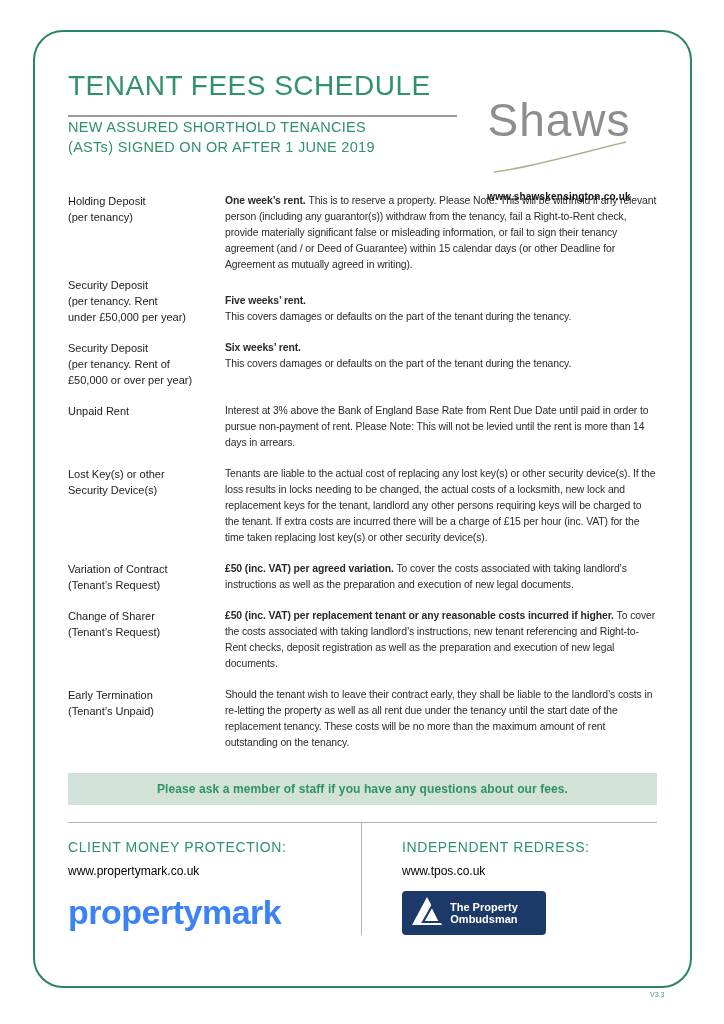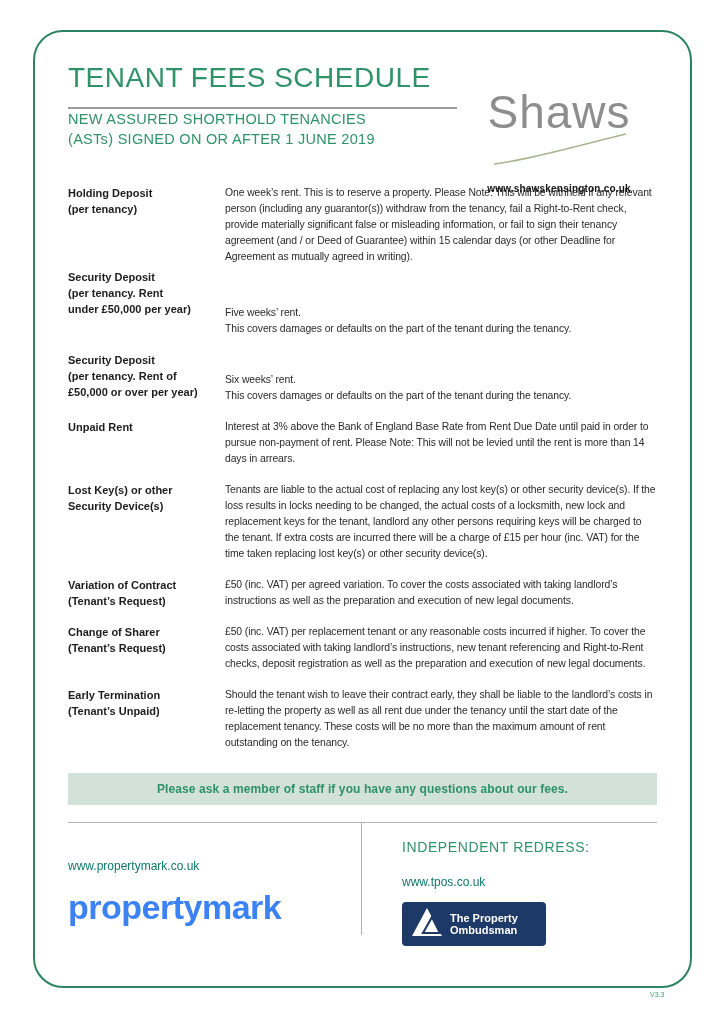--- a/index.html
+++ b/index.html
@@ -6,21 +6,21 @@
   body{
     width:724px;height:1024px;background:#ffffff;position:relative;
     font-family:"Liberation Sans", sans-serif;
     -webkit-font-smoothing:antialiased;
   }
   .sheet-border{
     position:absolute;left:33px;top:30px;width:655px;height:954px;
     border:2px solid #2c8560;border-radius:30px;background:#fff;
   }
   .content{
-    position:absolute;left:35px;top:24px;width:655px;height:954px;
+    position:absolute;left:35px;top:32px;width:655px;height:954px;
     padding:40px 33px 0 33px;box-sizing:border-box;
   }
   
   .header{position:relative;}
   .doc-title{
     font-size:28px;color:#2f9268;letter-spacing:.5px;font-weight:400;line-height:28px;
   }
   .title-rule{width:389px;height:2px;background:#9b9b9b;margin-top:15px;}
   .doc-subtitle{
     font-size:14.5px;line-height:20px;letter-spacing:.3px;
@@ -28,46 +28,46 @@
   }
   .logo-block{position:absolute;top:0px;right:-8px;width:212px;text-align:center;margin-top:25px;}
   .shaws-name{font-size:46px;line-height:46px;color:#8d8d8d;letter-spacing:1px;}
   .shaws-swoosh{margin-top:-4px;}
   .shaws-url{margin-top:12px;font-size:10px;font-weight:700;color:#141414;letter-spacing:.2px;}
   
   .rows{margin-top:36px;}
   .fee-row{display:grid;grid-template-columns:157px 1fr;margin-bottom:15px;}
   .fee-row.tight{margin-bottom:4px;}
   .fee-label{
-    font-weight:700;font-size:11px;line-height:16px;color:#1c1c1c;
+    font-weight:400;font-size:11px;line-height:16px;color:#1c1c1c;
     white-space:pre-line;padding-right:10px;
   }
   .fee-desc{font-size:10.4px;line-height:16px;color:#2a2a2a;letter-spacing:-0.1px;}
-  .fee-desc .lead{font-weight:400;margin-top:20px;}
+  .fee-desc .lead{font-weight:700;}
   .fee-desc .lead.block{display:block;}
   .fee-desc.offset{padding-top:16px;}
   
   .banner{
     margin-top:22px;background:#d3e2d9;color:#2e9168;font-weight:700;
     font-size:12px;text-align:center;padding:9px 12px;letter-spacing:.1px;
   }
   
   .footer-rule{margin-top:17px;height:1px;background:#b3b3b3;}
   .footer{display:flex;height:112px;}
   .footer-left{width:293px;padding-top:16px;box-sizing:border-box;}
   .footer-divider{width:1px;background:#b3b3b3;height:112px;}
   .footer-right{padding-left:40px;padding-top:16px;box-sizing:border-box;}
   .footer-heading{font-size:14px;letter-spacing:.6px;color:#2f9268;font-weight:400;}
-  .footer-url{margin-top:20px;font-size:12px;color:#0f766e;}
+  .footer-url{margin-top:9px;font-size:12px;color:#000000;}
   .propertymark-wordmark{
     margin-top:15px;font-size:34px;font-weight:700;color:#3b82f6;letter-spacing:-.5px;
   }
   .tpo-logo{
     margin-top:13px;width:144px;height:44px;background:#1d3968;border-radius:4px;
-    display:flex;align-items:center;gap:7px;padding:0 9px;box-sizing:border-box;
+    display:flex;align-items:center;gap:7px;padding:0 9px;box-sizing:border-box;text-align:center;
   }
   .tpo-text{color:#ffffff;font-weight:700;font-size:11px;line-height:12px;white-space:pre-line;}
   .version-tag{position:absolute;left:650px;top:991px;font-size:7px;color:#43a078;}
 </style>
 </head>
 <body>
 
 <div class="sheet-border"></div>
 
 <div class="content">
@@ -156,20 +156,21 @@
       </div>
     </div>
 
   </div>
 
   <div class="banner">Please ask a member of staff if you have any questions about our fees.</div>
 
   <div class="footer-rule"></div>
   <div class="footer">
     <div class="footer-left">
+      <div class="footer-heading">CLIENT MONEY PROTECTION:</div>
       <div class="footer-url">www.propertymark.co.uk</div>
       <div class="propertymark-wordmark">propertymark</div>
     </div>
     <div class="footer-divider"></div>
     <div class="footer-right">
       <div class="footer-heading">INDEPENDENT REDRESS:</div>
       <div class="footer-url">www.tpos.co.uk</div>
       <div class="tpo-logo">
         <span>
           <svg width="32" height="30" viewBox="0 0 32 30">

